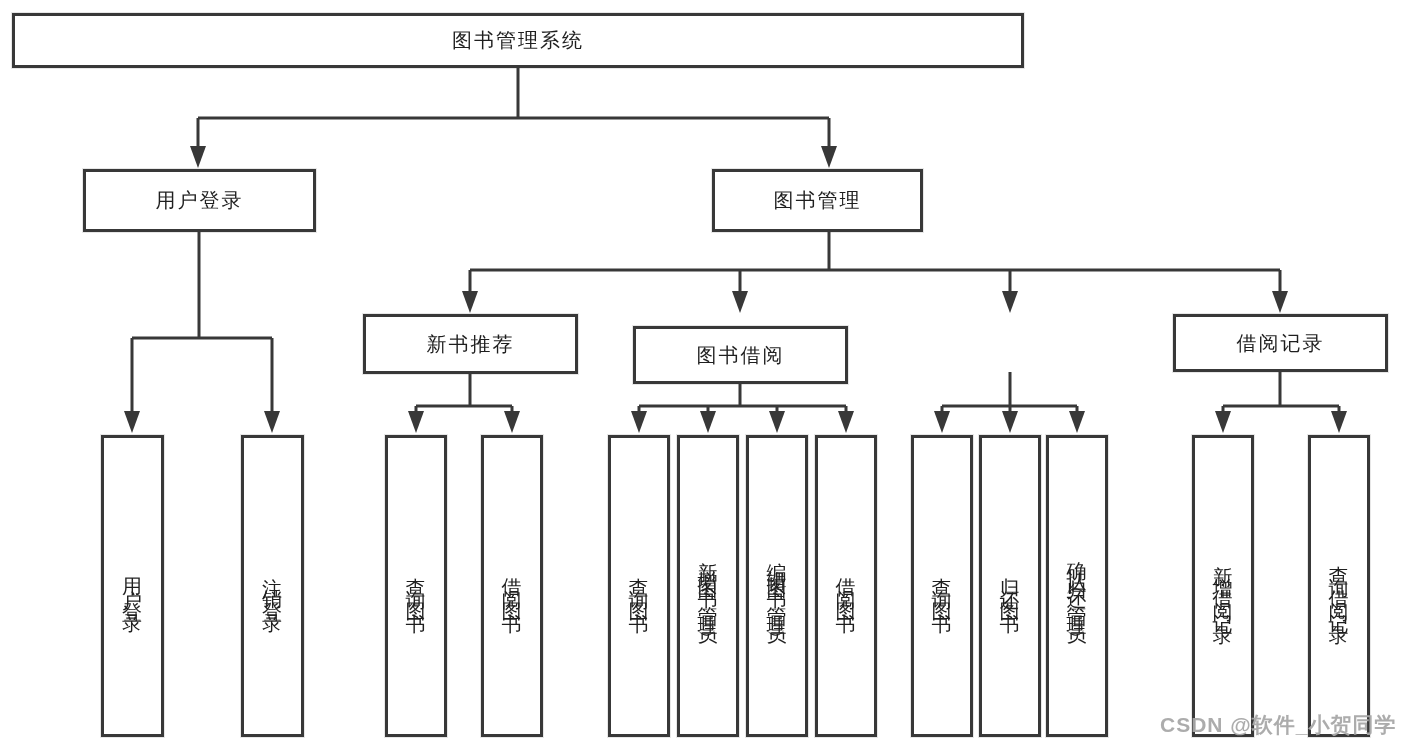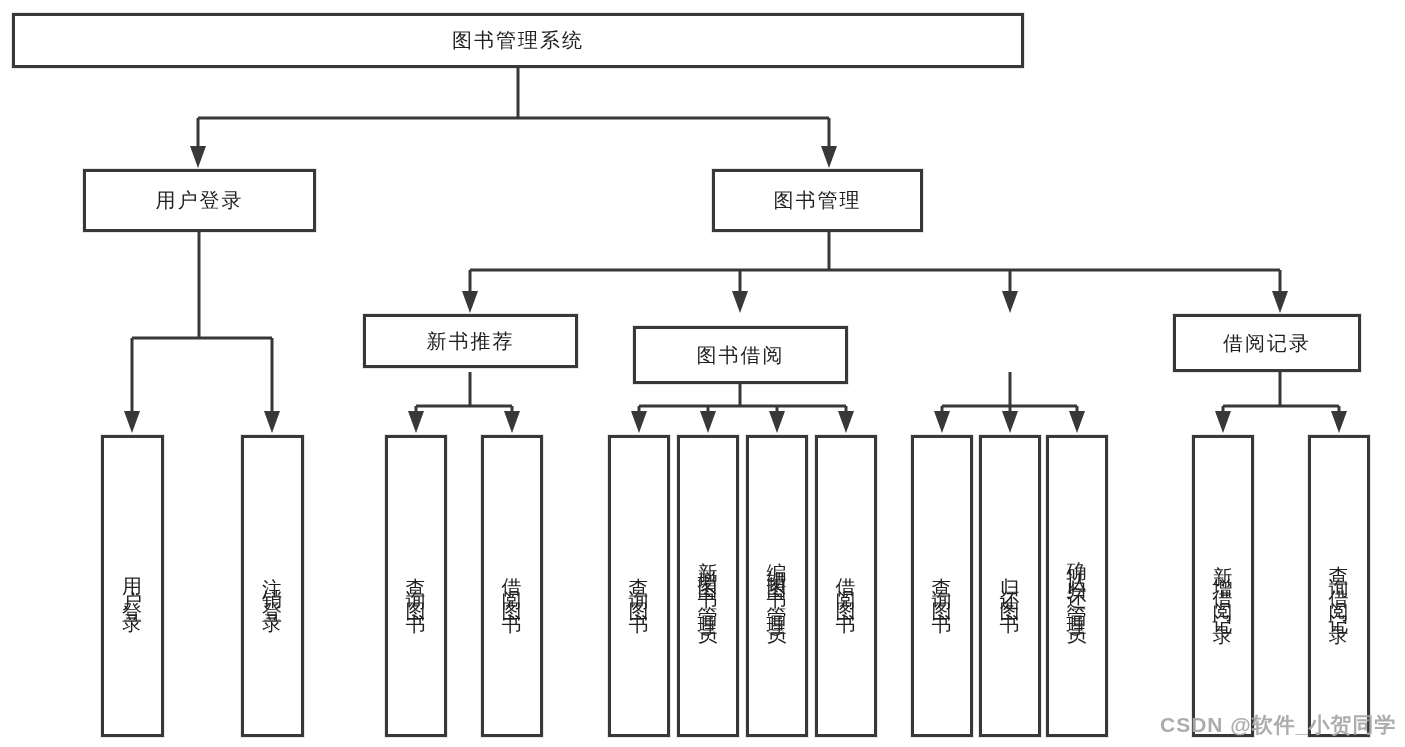--- a/index.html
+++ b/index.html
@@ -85,27 +85,27 @@
     <span>图书管理系统</span>
   </div>
 
   <div class="node h-node" style="left:83px;top:169px;width:233px;height:63px;">
     <span>用户登录</span>
   </div>
   <div class="node h-node" style="left:712px;top:169px;width:211px;height:63px;">
     <span>图书管理</span>
   </div>
 
-  <div class="node h-node" style="left:363px;top:314px;width:215px;height:54px;text-align:right;">
+  <div class="node h-node" style="left:363px;top:314px;width:215px;height:60px;text-align:right;">
     <span>新书推荐</span>
   </div>
   <div class="node h-node" style="left:633px;top:326px;width:215px;height:58px;">
     <span>图书借阅</span>
   </div>
-  <div class="node h-node" style="left:1173px;top:314px;width:188px;height:58px;text-align:center;">
+  <div class="node h-node" style="left:1173px;top:314px;width:215px;height:58px;text-align:center;">
     <span>借阅记录</span>
   </div>
 
   <div class="node v-node" style="left:101px;top:435px;width:63px;height:302px;">
     <span>用户登录</span>
   </div>
   <div class="node v-node" style="left:241px;top:435px;width:63px;height:302px;">
     <span>注销登录</span>
   </div>
 

